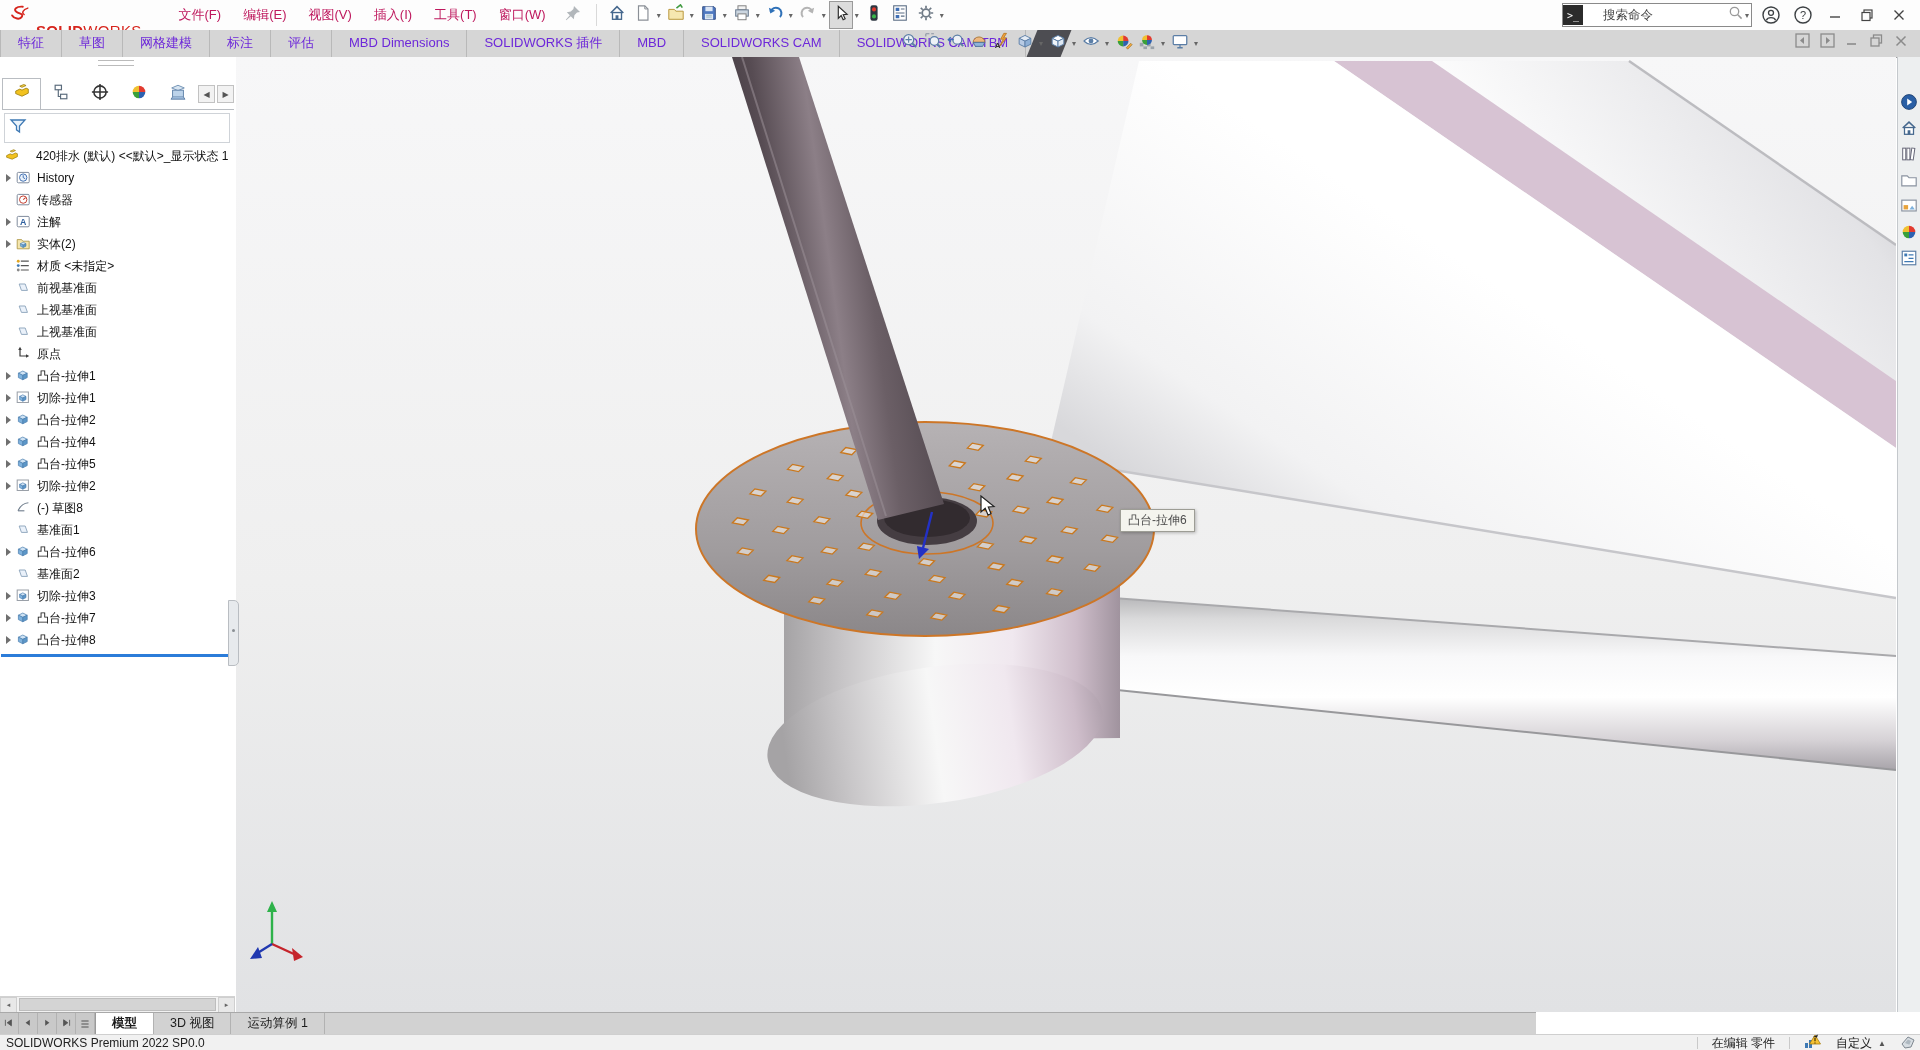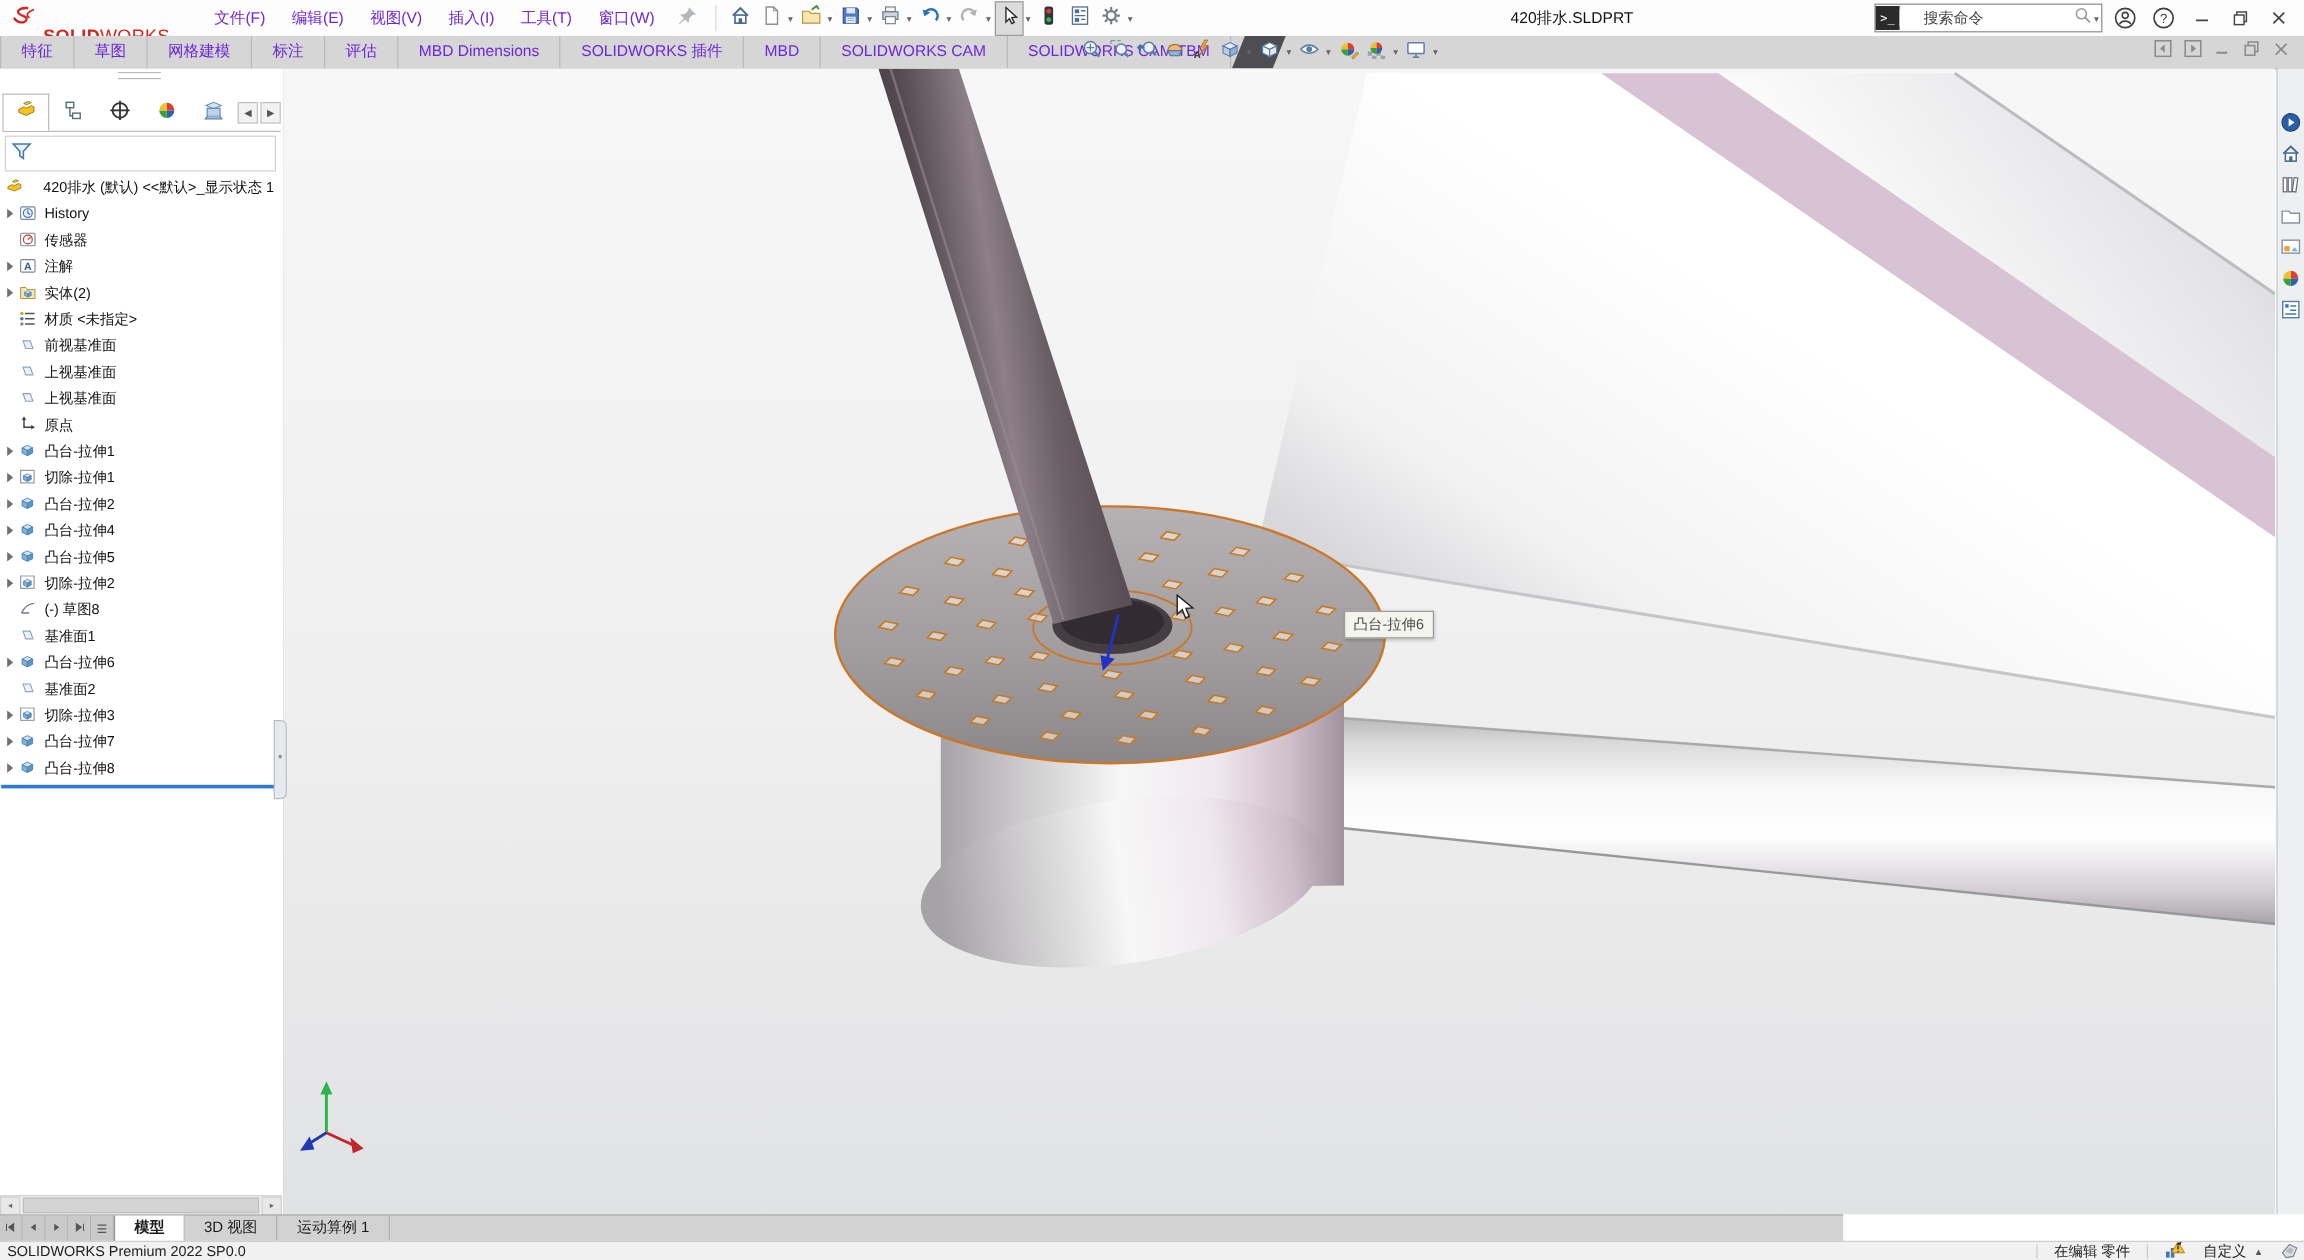--- a/index.html
+++ b/index.html
@@ -7,21 +7,21 @@
         font-family:"Liberation Sans","DejaVu Sans",sans-serif;background:#fff;
         -webkit-font-smoothing:antialiased;}
   .abs{position:absolute;}
   
   #titlebar{left:0;top:0;width:1920px;height:30px;background:#fdfdfd;border-bottom:1px solid #e4e4e4;
             display:flex;align-items:center;}
   #logo{display:flex;align-items:center;margin-left:8px;}
   #logo .logo-text{font-size:15px;color:#d6251d;letter-spacing:.3px;margin-left:4px;margin-top:31px;}
   #logo .logo-text b{font-weight:bold;}
   #menu-bar{display:flex;margin-left:26px;}
-  .menu-item{font-size:13px;color:#6d28d9;padding:0 11px;line-height:30px;cursor:default;}
+  .menu-item{font-size:13px;color:#be185d;padding:0 11px;line-height:30px;cursor:default;}
   #pin{margin:0 8px;opacity:.75;}
   .tb-sep{width:1px;height:22px;background:#d9d9d9;margin:0 7px;}
   #main-toolbar{display:flex;align-items:center;}
   .tb-btn{display:flex;align-items:center;padding:2px 2px;margin:0 1px;border:1px solid transparent;}
   .tb-btn.active{background:#dcdcdc;border:1px solid #9a9a9a;}
   .caret{font-size:8px;color:#666;margin:0 2px 0 1px;}
   #doc-title{left:1160px;top:0;width:300px;height:30px;line-height:30px;font-size:13px;color:#111;text-align:center;}
   #tb-right{position:absolute;right:8px;top:0;height:30px;display:flex;align-items:center;gap:6px;}
   #search-box{display:flex;align-items:center;width:188px;height:22px;background:#fff;border:1px solid #8a8a8a;}
   #search-cmd-icon{width:20px;height:20px;background:#2b2b2b;color:#fff;font-size:10px;display:flex;align-items:center;justify-content:center;font-family:"DejaVu Sans Mono",monospace;}
@@ -181,21 +181,20 @@
             </svg></span>
         </span>
         <span class="tb-btn">
           <span><svg width="18" height="18" viewBox="0 0 20 20">
               <circle cx="10" cy="10" r="4.2" fill="none" stroke="#6f7a86" stroke-width="2"></circle>
               <path d="M10 2 v3 M10 15 v3 M2 10 h3 M15 10 h3 M4.2 4.2 l2.2 2.2 M13.6 13.6 l2.2 2.2 M15.8 4.2 l-2.2 2.2 M6.4 13.6 l-2.2 2.2" stroke="#6f7a86" stroke-width="1.9"></path>
             </svg></span>
         </span>
         <span class="caret">▾</span>
       </span>
-    <div id="doc-title" class="abs">420排水.SLDPRT</div>
     <div id="tb-right">
       <div id="search-box">
         <span id="search-cmd-icon">&gt;_</span>
         <input id="search-input" placeholder="搜索命令" style="">
         <span><svg width="16" height="16" viewBox="0 0 16 16">
               <circle cx="6.5" cy="6.5" r="4.2" fill="none" stroke="#9a9a9a" stroke-width="1.3"></circle>
               <path d="M9.8 9.8 L13.6 13.6" stroke="#9a9a9a" stroke-width="1.5"></path>
             </svg></span>
         <span class="caret">▾</span>
       </div>

